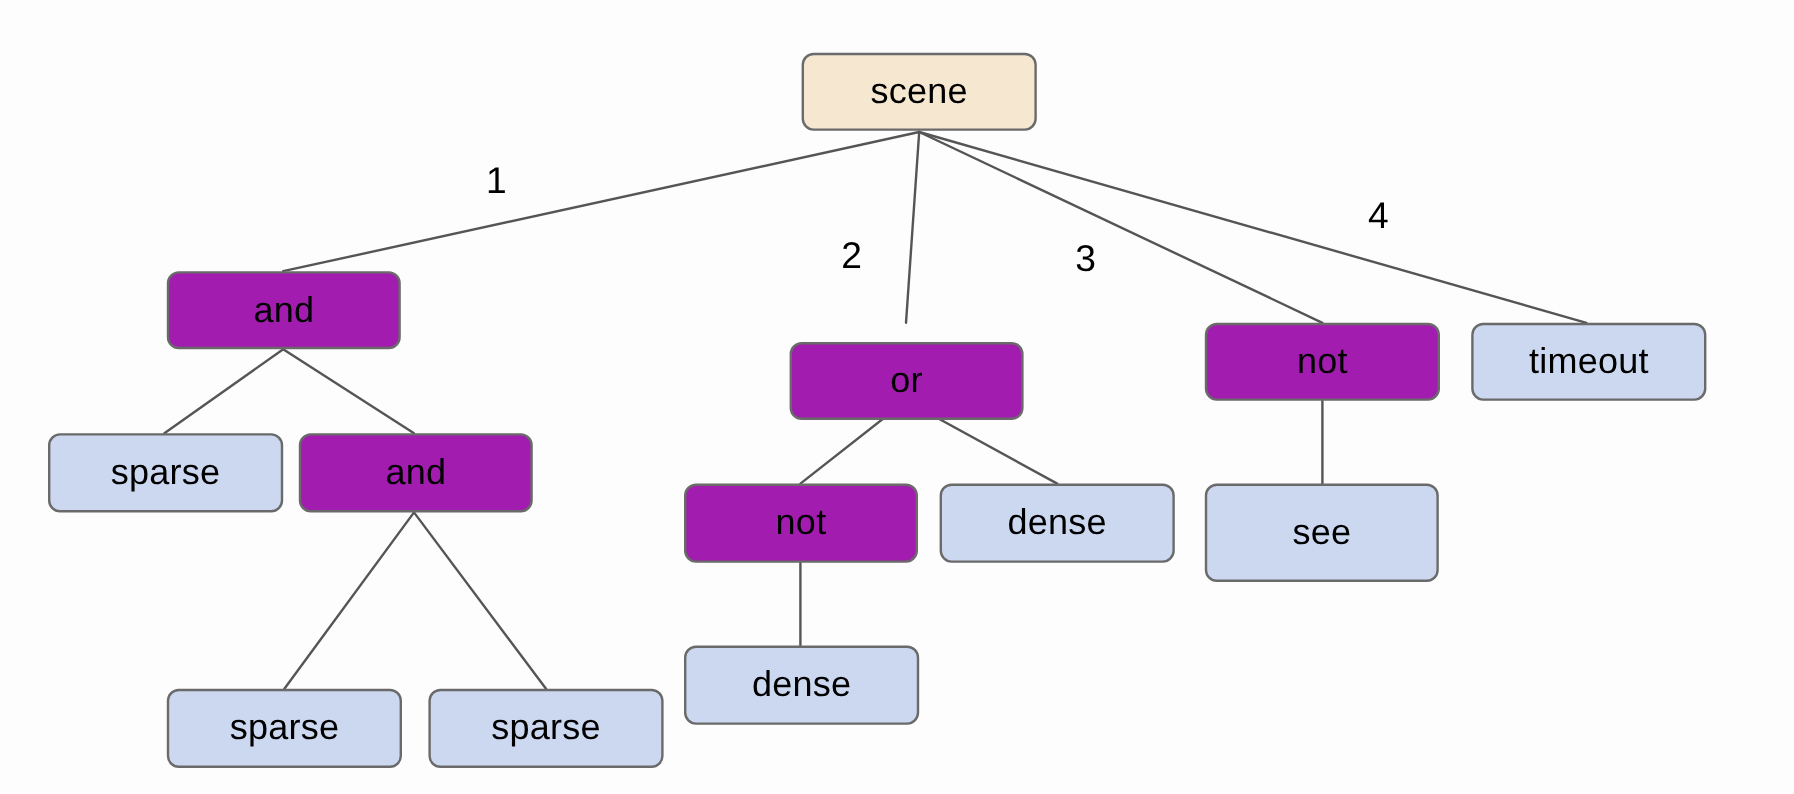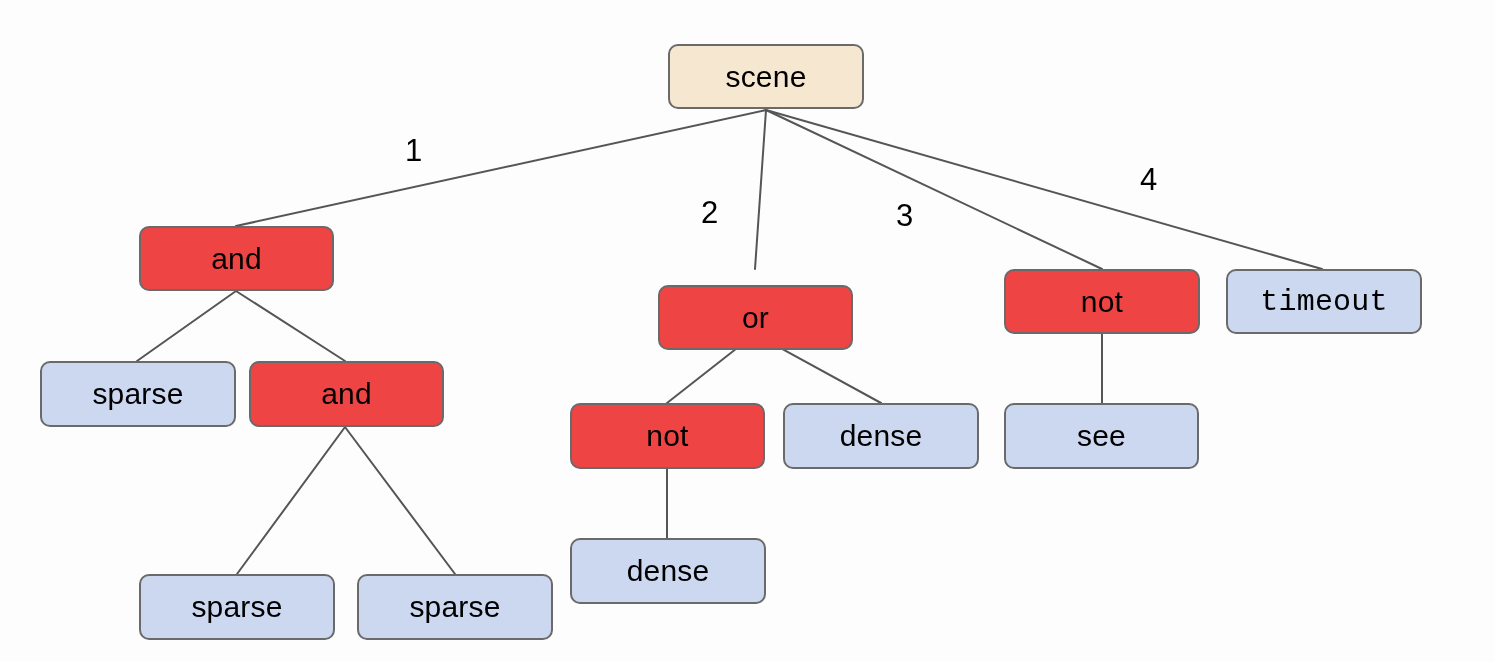--- a/index.html
+++ b/index.html
@@ -37,21 +37,21 @@
     color: #000000;
     letter-spacing: 0.2px;
     white-space: nowrap;
     z-index: 2;
   }
   .node-root {
     background: #f6e7d0;
     border-color: #6a6a6a;
   }
   .node-op {
-    background: #ef4444;
+    background: #a21caf;
     border-color: #6a6a6a;
   }
   .node-leaf {
     background: #ccd8f0;
     border-color: #6a6a6a;
   }
   .node-label {
     pointer-events: none;
   }
   .edge-label {
@@ -110,24 +110,24 @@
       </div>
       <div class="node node-leaf" style="left: 783px; top: 403px; width: 196px; height: 66px;">
         <span class="node-label">dense</span>
       </div>
       <div class="node node-leaf" style="left: 570px; top: 538px; width: 196px; height: 66px;">
         <span class="node-label">dense</span>
       </div>
       <div class="node node-op" style="left: 1004px; top: 269px; width: 196px; height: 65px;">
         <span class="node-label">not</span>
       </div>
-      <div class="node node-leaf" style="left: 1004px; top: 403px; width: 195px; height: 66px;">
+      <div class="node node-leaf" style="left: 1004px; top: 403px; width: 195px; height: 82px;">
         <span class="node-label">see</span>
       </div>
-      <div class="node node-leaf" style="left: 1226px; top: 269px; width: 196px; height: 65px; font-family: Liberation Mono, monospace;">
+      <div class="node node-leaf" style="left: 1226px; top: 269px; width: 196px; height: 65px;">
         <span class="node-label">timeout</span>
       </div>
     </div>
   <div id="edge-label-layer">
       <div class="edge-label" style="left: 405px; top: 135px;">1</div>
       <div class="edge-label" style="left: 701px; top: 197px;">2</div>
       <div class="edge-label" style="left: 896px; top: 200px;">3</div>
       <div class="edge-label" style="left: 1140px; top: 164px;">4</div>
     </div>
 

